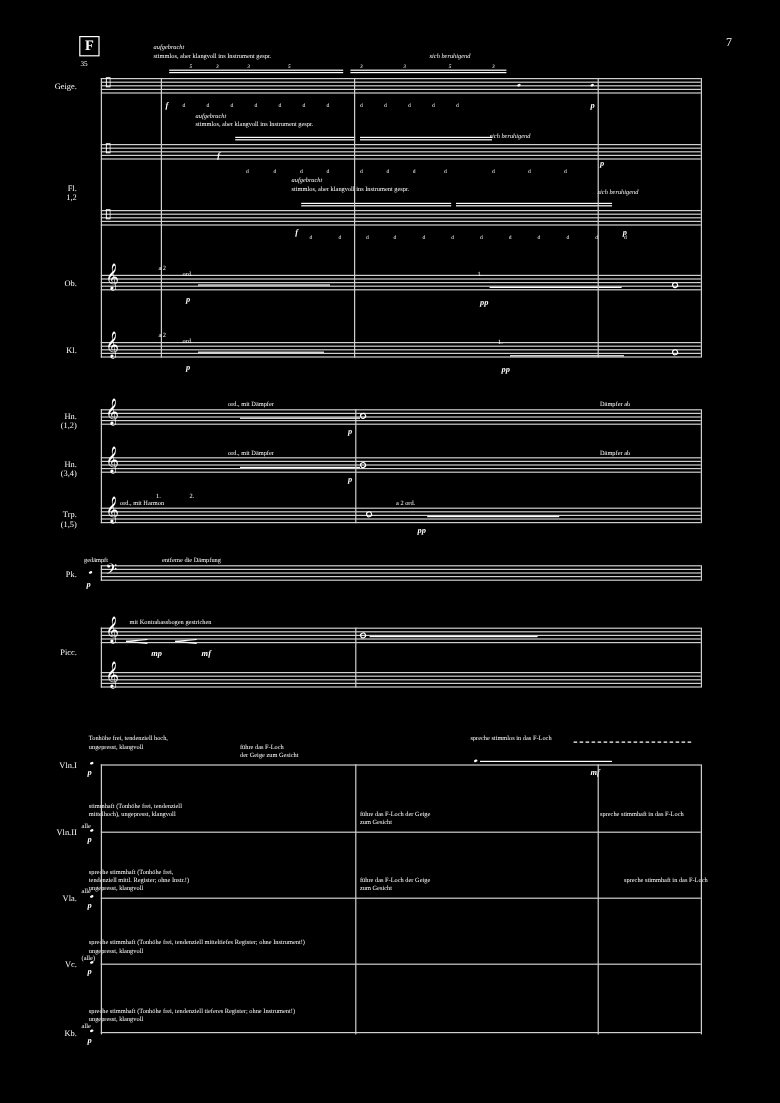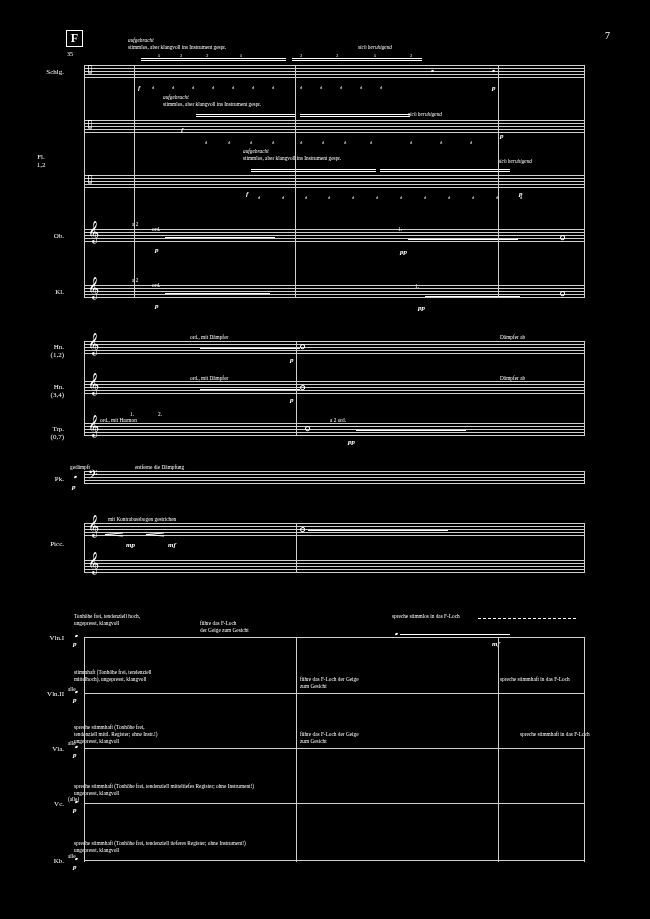--- a/index.html
+++ b/index.html
@@ -171,21 +171,21 @@
 </style>
 </head>
 <body>
 
 <div class="page">
 
   <div class="rehearsal-box">F</div>
   <div class="page-number">7</div>
   <div class="bar-number">35</div>
 
-  <div class="instr" style="left:18px; top:68px;">Schlg.</div>
+  <div class="instr" style="left:18px; top:68px;">Geige.</div>
   <div class="staff" style="left:84px; top:65px;">
     <div class="ln"></div>
       <div class="ln"></div>
       <div class="ln"></div>
       <div class="ln"></div>
       <div class="ln"></div>
   </div>
   <div class="clef perc" style="left:87px; top:63px;">𝄦</div>
   <div class="txt it" style="left:128px; top:37px;">aufgebracht</div>
   <div class="txt" style="left:128px; top:44px;">stimmlos, aber klangvoll ins Instrument gespr.</div>
@@ -193,21 +193,21 @@
   <div class="dyn" style="left:138px; top:84px;">f</div>
   <div class="dyn" style="left:492px; top:84px;">p</div>
 
   <div class="beam" style="left:141px; top:58px; width:145px;"></div>
   <div class="beam" style="left:141px; top:60px; width:145px;"></div>
   <div class="beam" style="left:292px; top:58px; width:130px;"></div>
   <div class="beam" style="left:292px; top:60px; width:130px;"></div>
   <div class="note" style="left:431px; top:70px;"></div>
   <div class="note" style="left:492px; top:70px;"></div>
 
-  <div class="instr" style="left:18px; top:153px; white-space:pre;text-align:center;"><span>Fl.
+  <div class="instr" style="left:18px; top:153px; white-space:pre;"><span>Fl.
 1,2</span></div>
 
   <div class="staff" style="left:84px; top:120px;">
     <div class="ln"></div>
       <div class="ln"></div>
       <div class="ln"></div>
       <div class="ln"></div>
       <div class="ln"></div>
   </div>
   <div class="clef perc" style="left:87px; top:118px;">𝄦</div>
@@ -307,21 +307,21 @@
       <div class="ln"></div>
   </div>
   <div class="clef treble" style="left:88px; top:374px;">𝄞</div>
   <div class="txt" style="left:190px; top:375px;">ord., mit Dämpfer</div>
   <div class="txt" style="left:500px; top:375px;">Dämpfer ab</div>
   <div class="dyn" style="left:290px; top:396px;">p</div>
   <div class="line-h" style="left:200px; top:389px; width:100px;"></div>
   <div class="note open" style="left:300px; top:385px;"></div>
 
   <div class="instr" style="left:18px; top:425px; white-space:pre;"><span>Trp.
-(0,7)</span></div>
+(1,5)</span></div>
   <div class="staff" style="left:84px; top:423px;">
     <div class="ln"></div>
       <div class="ln"></div>
       <div class="ln"></div>
       <div class="ln"></div>
       <div class="ln"></div>
   </div>
   <div class="clef treble" style="left:88px; top:416px;">𝄞</div>
   <div class="txt" style="left:130px; top:411px;">1.</div>
   <div class="txt" style="left:158px; top:411px;">2.</div>

